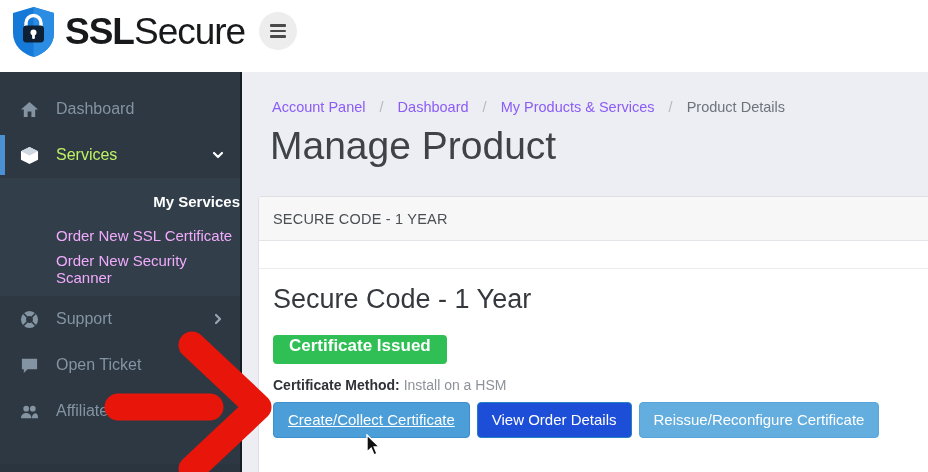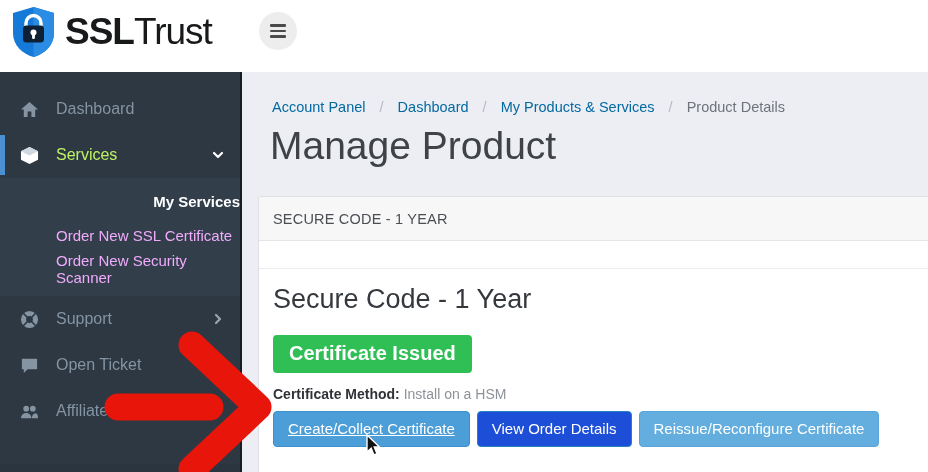--- a/index.html
+++ b/index.html
@@ -30,35 +30,35 @@
   .chev { position:absolute; right:16px; width:12px; height:12px; }
   .submenu { background:#323f4b; padding:6px 0 10px 0; }
   .sub-item { height:34px; display:flex; align-items:center; padding-left:56px; font-size:15px;
               color:#f0abfc; cursor:pointer; }
   .sub-item.current { color:#ffffff; font-weight:700;justify-content:flex-end; }
   .sidebar-foot { position:absolute; bottom:0; left:0; right:0; height:8px; background:#2a3540; }
 
   
   .content { position:absolute; left:244px; top:72px; width:684px; height:400px; background:#edeef3; }
   .breadcrumb { position:absolute; left:28px; top:27px; font-size:14.5px; color:#6e747c; }
-  .breadcrumb a { color:#0369a1; text-decoration:none; cursor:pointer; }
+  .breadcrumb a { color:#8b5cf6; text-decoration:none; cursor:pointer; }
   .breadcrumb .sep { color:#b4bac3; margin:0 10px; }
   .page-title { position:absolute; left:26px; top:52px; font-size:39px; font-weight:200;
                 color:#3f4348; letter-spacing:0; }
 
   .panel { position:absolute; left:14px; top:124px; width:940px; height:380px; background:#ffffff;
            border:1px solid #dfe0e4; border-radius:3px 3px 0 0; }
   .panel-head { height:44px; line-height:44px; background:#f7f7f8; border-bottom:1px solid #e4e5e8;
                 padding-left:14px; font-size:14.5px; color:#4b4f54; letter-spacing:.2px;
                 border-radius:3px 3px 0 0; }
   .panel-body { padding:0 14px; }
   .panel-divider { border:none; border-top:1px solid #ececee; margin:27px -14px 0 -14px; }
   .product-title { margin-top:15px; font-size:27px; font-weight:400; color:#35393d; }
-  .status-badge { display:inline-block; margin-top:20px; padding:7px 16px 8px 16px; background:#2fbf55;
-                  border-radius:4px; color:#ffffff; font-weight:700; font-size:20px; }
+  .status-badge { display:inline-block; margin-top:20px; padding:1px 16px 8px 16px; background:#2fbf55;
+                  border-radius:4px; color:#ffffff; font-weight:700; font-size:17px; }
   .prov-line { margin-top:13px; font-size:14px; }
   .prov-label { font-weight:700; color:#2f3338; }
   .prov-value { color:#8d9299; }
   .btn-row { margin-top:9px; display:flex; gap:7px; }
   .btn { border-radius:4px; color:#fff; font-size:15px; font-family:"Liberation Sans",sans-serif;
          padding:8px 14px 9px 14px; cursor:pointer; white-space:nowrap; }
   .btn-1 { background:#4c9ed8; border:1px solid #3c90cb;text-decoration:underline; }
   .btn-2 { background:#1d4ed8; border:1px solid #2781c0; }
   .btn-3 { background:#63aedf; border:1px solid #57a5da; }
 
@@ -74,21 +74,21 @@
   <div class="header">
     <div class="brand">
       <svg class="brand-shield" viewBox="0 0 47 52">
         <path d="M23.5 1 L44 7 V27 C44 40 34 48 23.5 51 C13 48 3 40 3 27 V7 Z" fill="#1479d7"></path>
         <path d="M23.5 1 L44 7 V27 C44 40 34 48 23.5 51 Z" fill="#2b8ce4"></path>
         <path d="M16 20 v-3 a7.5 7.5 0 0 1 15 0 v3" fill="none" stroke="#ffffff" stroke-width="3.4"></path>
         <rect x="13" y="19.5" width="21" height="17" rx="3.5" fill="#0e2033"></rect>
         <circle cx="23.5" cy="26.5" r="3" fill="#ffffff"></circle>
         <rect x="22.1" y="27.5" width="2.8" height="5.5" rx="1.2" fill="#ffffff"></rect>
       </svg>
-      <div class="brand-text"><span class="b">SSL</span><span class="r">Trust</span></div>
+      <div class="brand-text"><span class="b">SSL</span><span class="r">Secure</span></div>
     </div>
     <div class="menu-btn">
       <span></span>
         <span></span>
         <span></span>
     </div>
   </div>
 
   <div class="sidebar">
     <div style="height:14px"></div>

